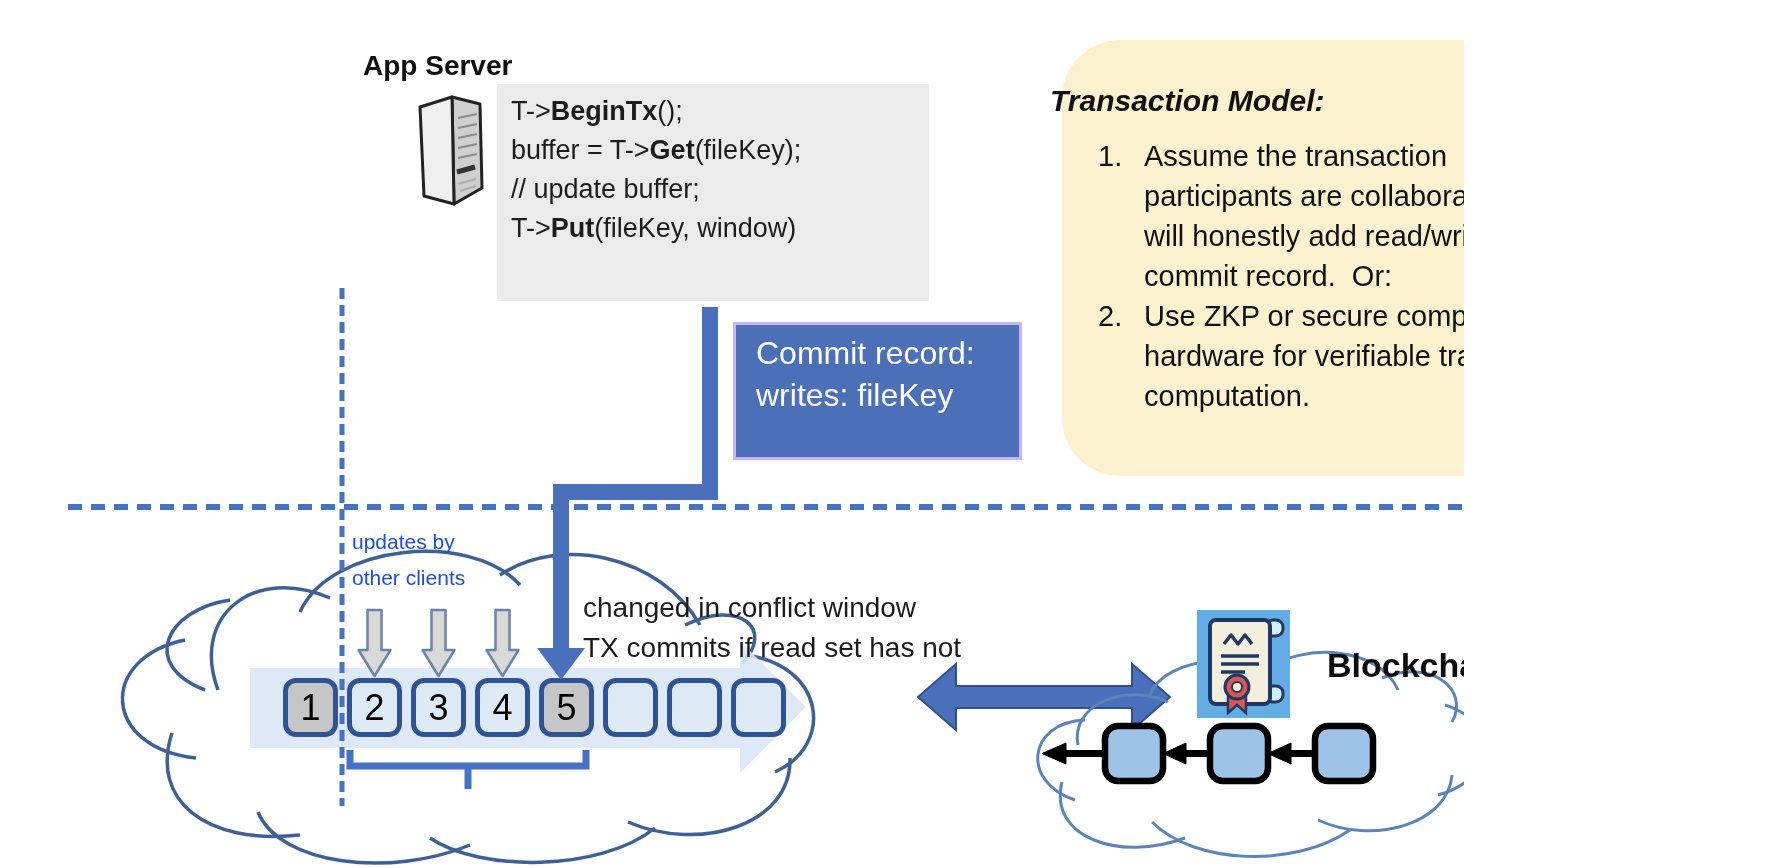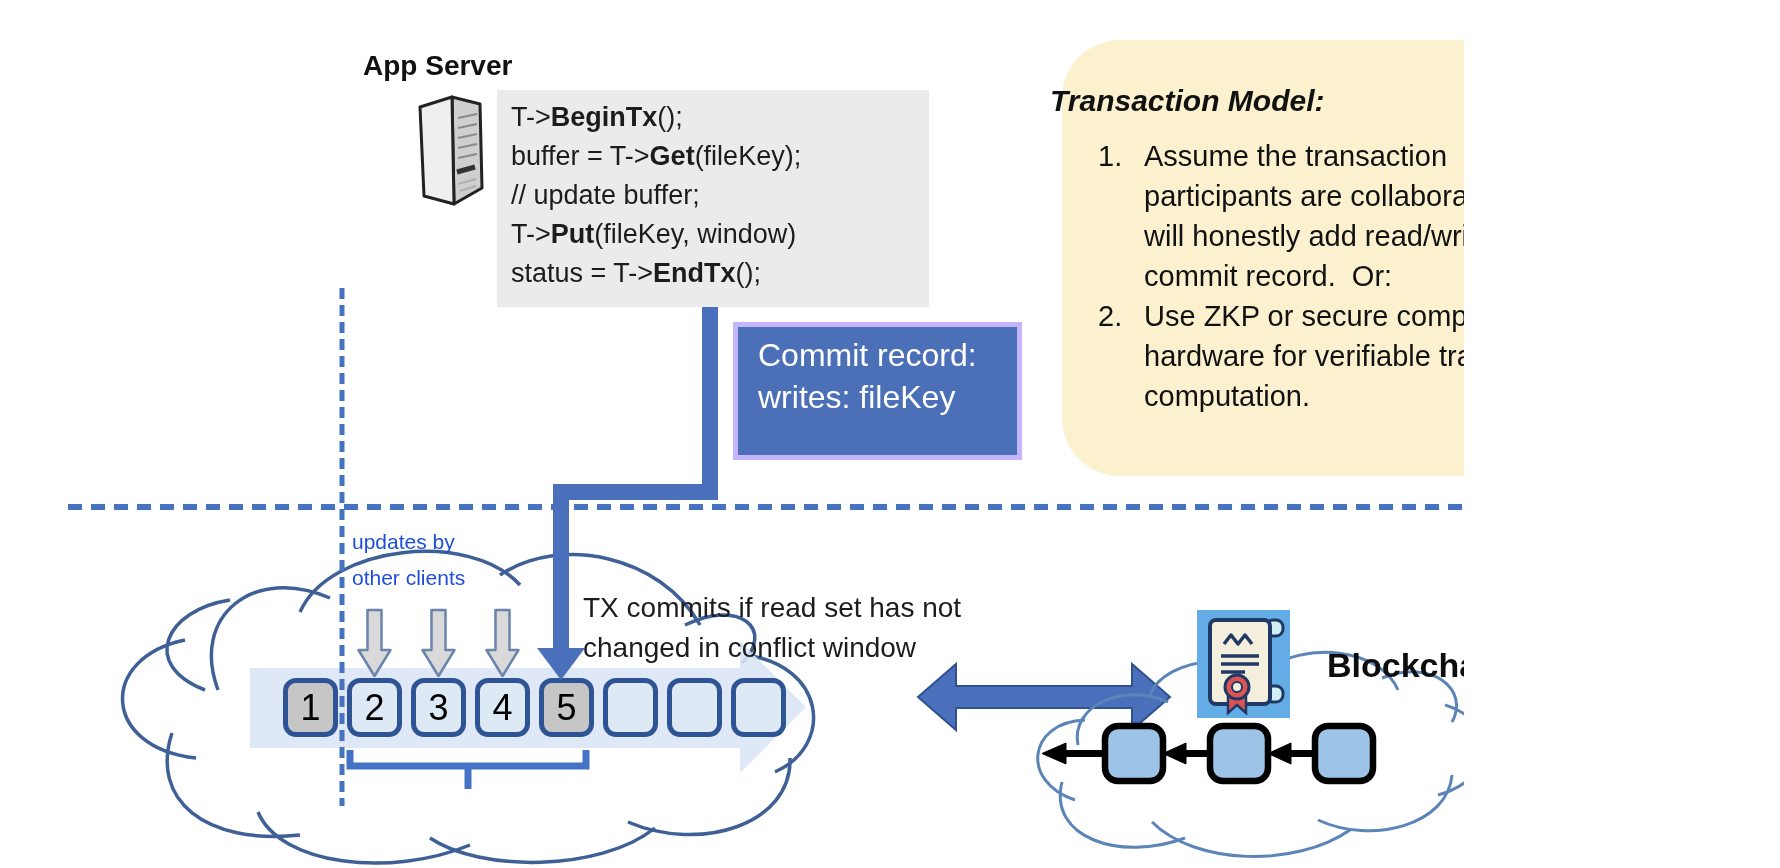--- a/index.html
+++ b/index.html
@@ -6,25 +6,25 @@
   #canvas{position:relative;width:1464px;height:868px;background:#fff;overflow:hidden;
           font-family:"Liberation Sans",sans-serif;color:#111;}
   .abs{position:absolute;}
   svg.layer{position:absolute;left:0;top:0;pointer-events:none;}
   #svg-base{z-index:1;}
   .html-layer{z-index:2;}
   #svg-top{z-index:3;}
   .txt{z-index:4;}
 
   .app-title{left:363px;top:50px;font-size:28px;font-weight:700;}
-  .code-box{left:497px;top:90px;width:432px;height:217px;background:#EBEBEB;
+  .code-box{left:497px;top:84px;width:432px;height:217px;background:#EBEBEB;
             box-sizing:border-box;padding:8px 0 0 14px;font-size:27px;line-height:39px;color:#1c1c1c;}
   .tx-start{left:175px;top:250px;font-size:28px;}
   .commit-box{left:733px;top:322px;width:289px;height:138px;background:#4C70B8;
-              border:5px solid #c4b5fd;box-sizing:border-box;color:#fff;
+              border:3px solid #c4b5fd;box-sizing:border-box;color:#fff;
               font-size:32px;line-height:42px;padding:7px 0 0 20px;}
   .note-box{left:1062px;top:40px;width:636px;height:436px;background:#FBF1CE;border-radius:58px;z-index:1;}
   .note-title{left:1050px;top:84px;font-size:30px;font-weight:700;font-style:italic;}
   .note-items{left:1098px;top:136px;width:520px;font-size:29px;line-height:40px;}
   .note-item{display:flex;}
   .note-num{width:46px;flex:none;}
   .note-text{width:452px;white-space:pre-wrap;}
   .updates-label{left:352px;top:524px;font-size:21px;line-height:36px;color:#1d4ed8;}
   .txcommits-label{left:583px;top:588px;font-size:28px;line-height:40px;color:#1c1c1c;}
   #blocks-row{left:283px;top:678px;display:flex;gap:9px;}
@@ -124,21 +124,20 @@
   </svg>
 
   <div class="abs txt app-title">App Server</div>
 
   <div class="abs html-layer code-box">
     <div id="code-lines">
         <div class="code-line"><span>T-&gt;</span><b>BeginTx</b><span>();</span></div>
         <div class="code-line"><span>buffer = T-&gt;</span><b>Get</b><span>(fileKey);</span></div>
         <div class="code-line"><span>// update buffer;</span></div>
         <div class="code-line"><span>T-&gt;</span><b>Put</b><span>(fileKey, window)</span></div>
-        <div class="code-line"><span>status = T-&gt;</span><b>EndTx</b><span>();</span></div>
       </div>
   </div>
 
 
   <div class="abs html-layer commit-box">
     <div>Commit record:</div>
     <div>writes: fileKey</div>
   </div>
 
   <div class="abs note-box"></div>
@@ -153,22 +152,22 @@
       <div class="note-text">Use ZKP or secure computation hardware for verifiable transaction computation.</div>
     </div>
   </div>
 
   <div class="abs txt updates-label">
     <div>updates by</div>
     <div>other clients</div>
   </div>
 
   <div class="abs txt txcommits-label">
+    <div>changed in conflict window</div>
     <div>TX commits if read set has not</div>
-    <div>changed in conflict window</div>
   </div>
 
   <div id="blocks-row" class="abs html-layer">
       <div class="tblock gray">1</div>
       <div class="tblock">2</div>
       <div class="tblock">3</div>
       <div class="tblock">4</div>
       <div class="tblock gray">5</div>
       <div class="tblock"></div>
       <div class="tblock"></div>

